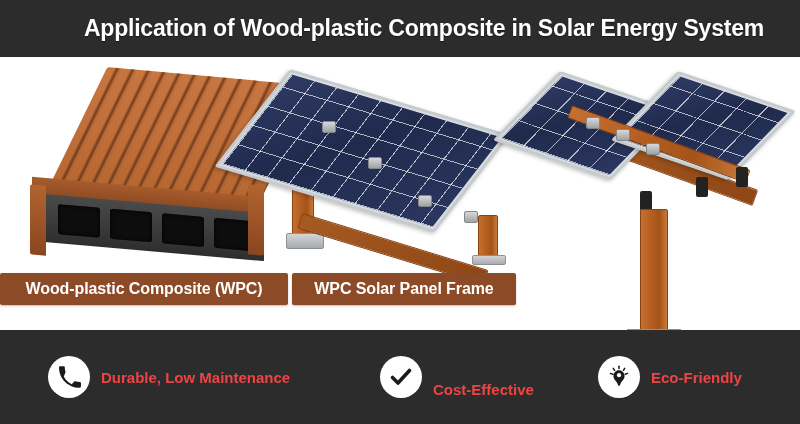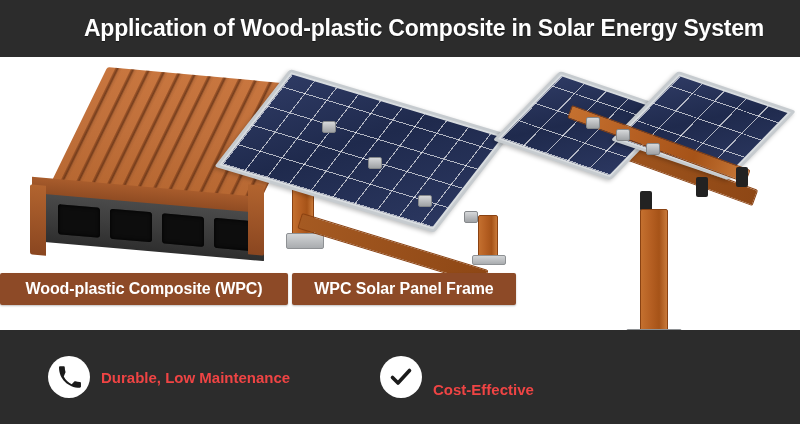--- a/index.html
+++ b/index.html
@@ -294,16 +294,32 @@
 
     <div class="feature" id="feat-2">
       <div class="feature-icon">
         <svg width="26" height="26" viewBox="0 0 26 26" aria-hidden="true">
           <path fill="none" stroke="#1b1b1b" stroke-width="3.6" stroke-linecap="round" stroke-linejoin="round" d="M4.5 13.5 L10 19 L21.5 6.5"></path>
         </svg>
       </div>
       <div class="feature-label">Cost-Effective</div>
     </div>
 
+    <div class="feature" id="feat-3">
+      <div class="feature-icon">
+        <svg width="26" height="26" viewBox="0 0 26 26" aria-hidden="true">
+          <g stroke="#1b1b1b" stroke-width="1.5" stroke-linecap="round">
+            <line x1="13" y1="2.2" x2="13" y2="4.6"></line>
+            <line x1="7.3" y1="4.3" x2="8.6" y2="6.3"></line>
+            <line x1="18.7" y1="4.3" x2="17.4" y2="6.3"></line>
+            <line x1="4.4" y1="9.4" x2="6.7" y2="10.2"></line>
+            <line x1="21.6" y1="9.4" x2="19.3" y2="10.2"></line>
+          </g>
+          <path fill="#1b1b1b" d="M13 6.3c-3.1 0-5.6 2.5-5.6 5.6 0 2.2 1.2 3.6 2.4 5 .9 1.1 1.7 2.3 2.1 3.8.2.7.6 1.2 1.1 1.2s.9-.5 1.1-1.2c.4-1.5 1.2-2.7 2.1-3.8 1.2-1.4 2.4-2.8 2.4-5 0-3.1-2.5-5.6-5.6-5.6z"></path>
+          <circle cx="13" cy="11.2" r="2.1" fill="#ffffff"></circle>
+        </svg>
+      </div>
+      <div class="feature-label">Eco-Friendly</div>
+    </div>
 
   </div>
 
 </div>
 
 </body></html>

